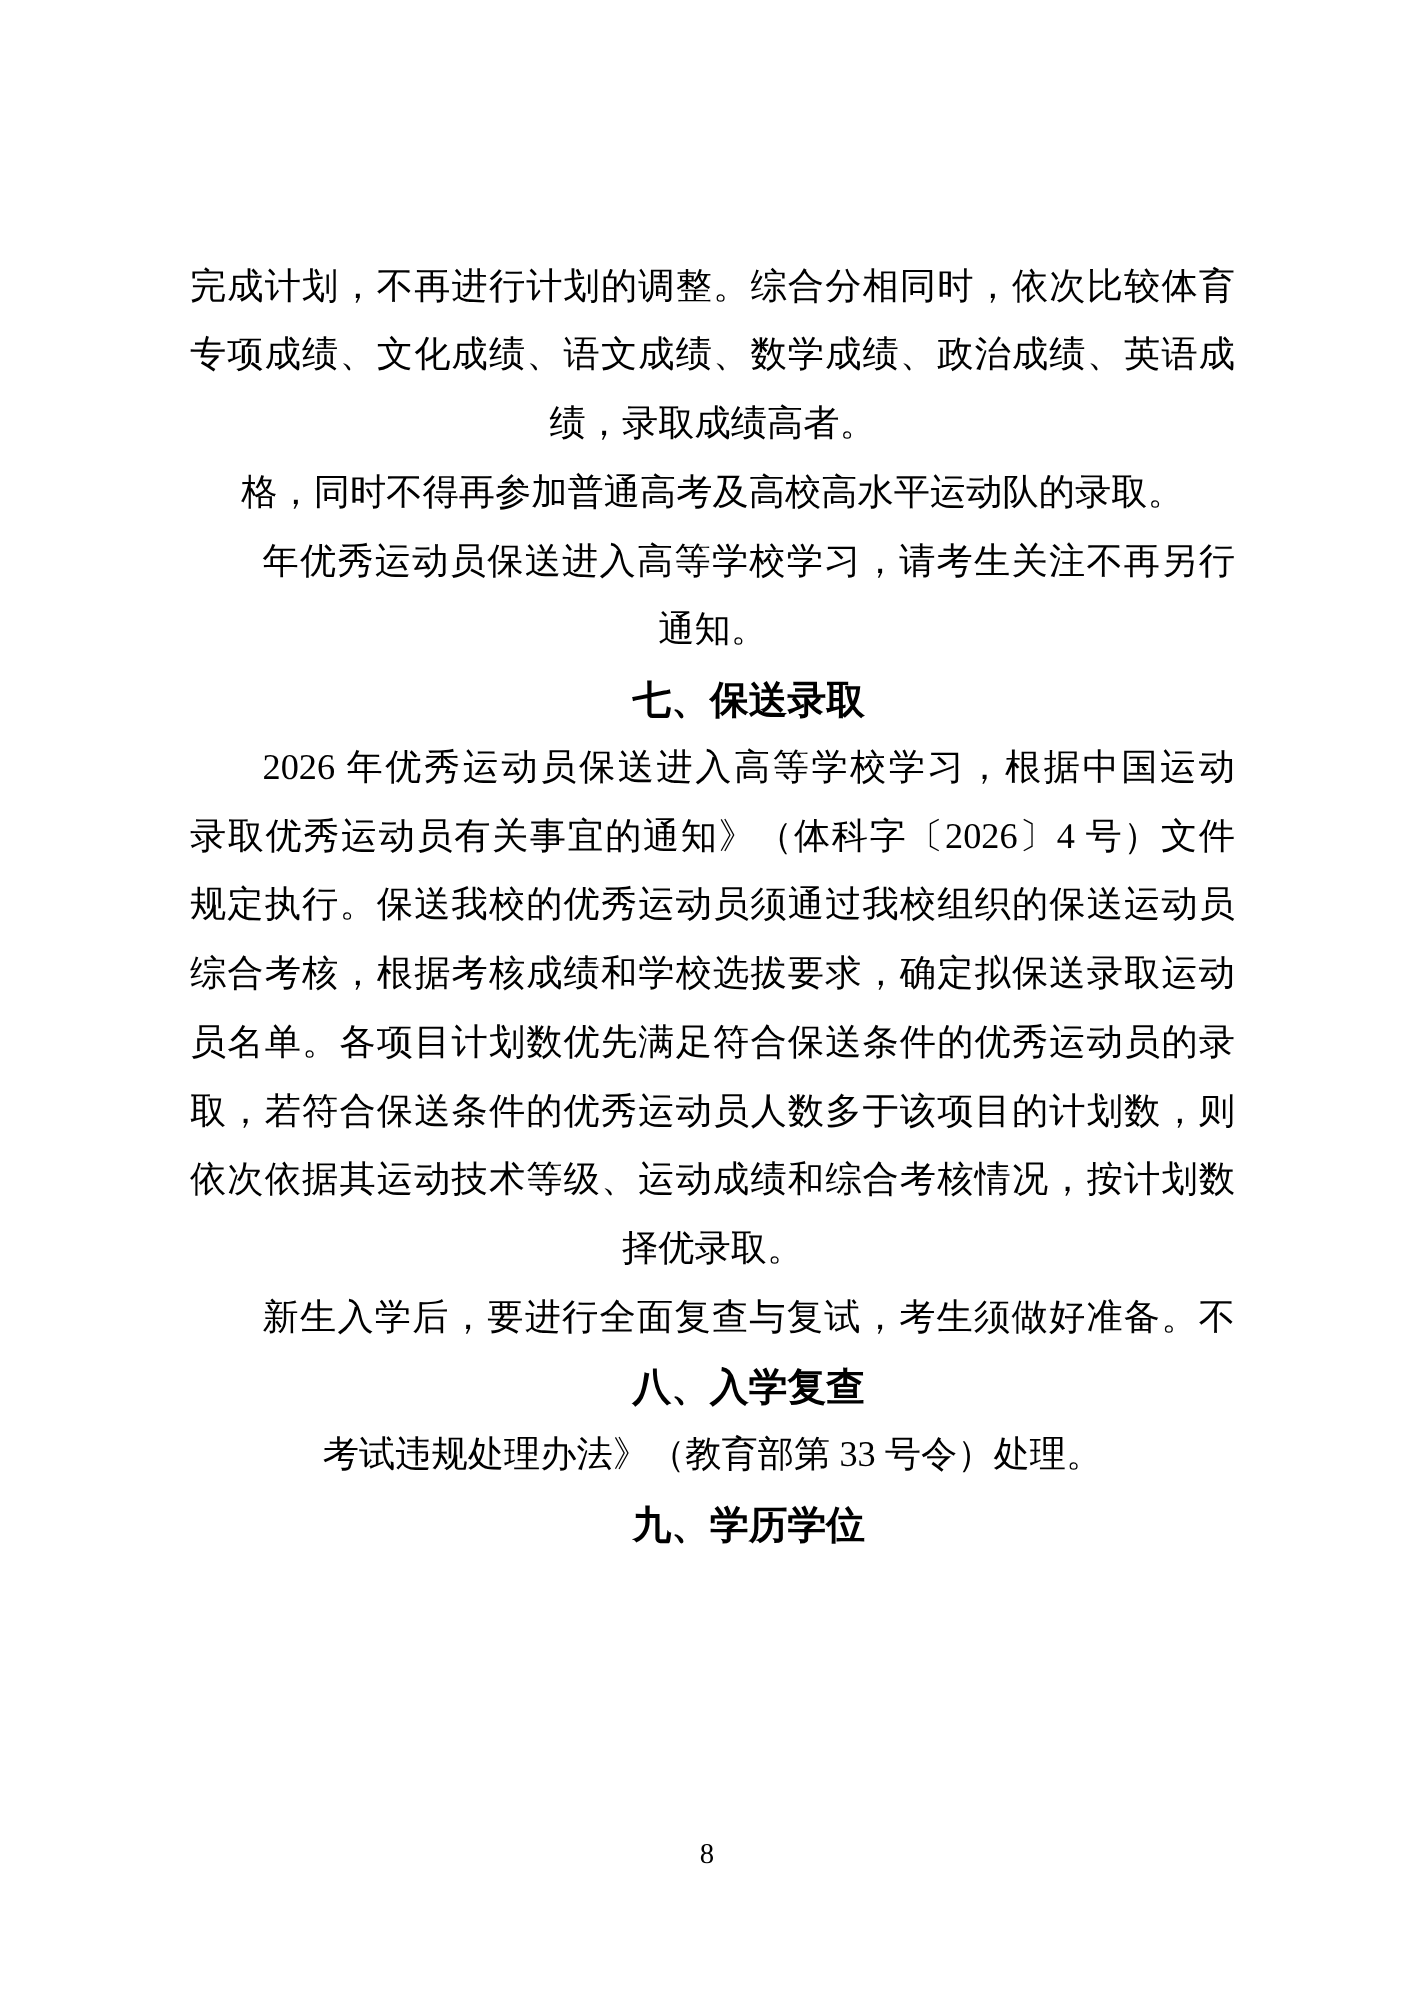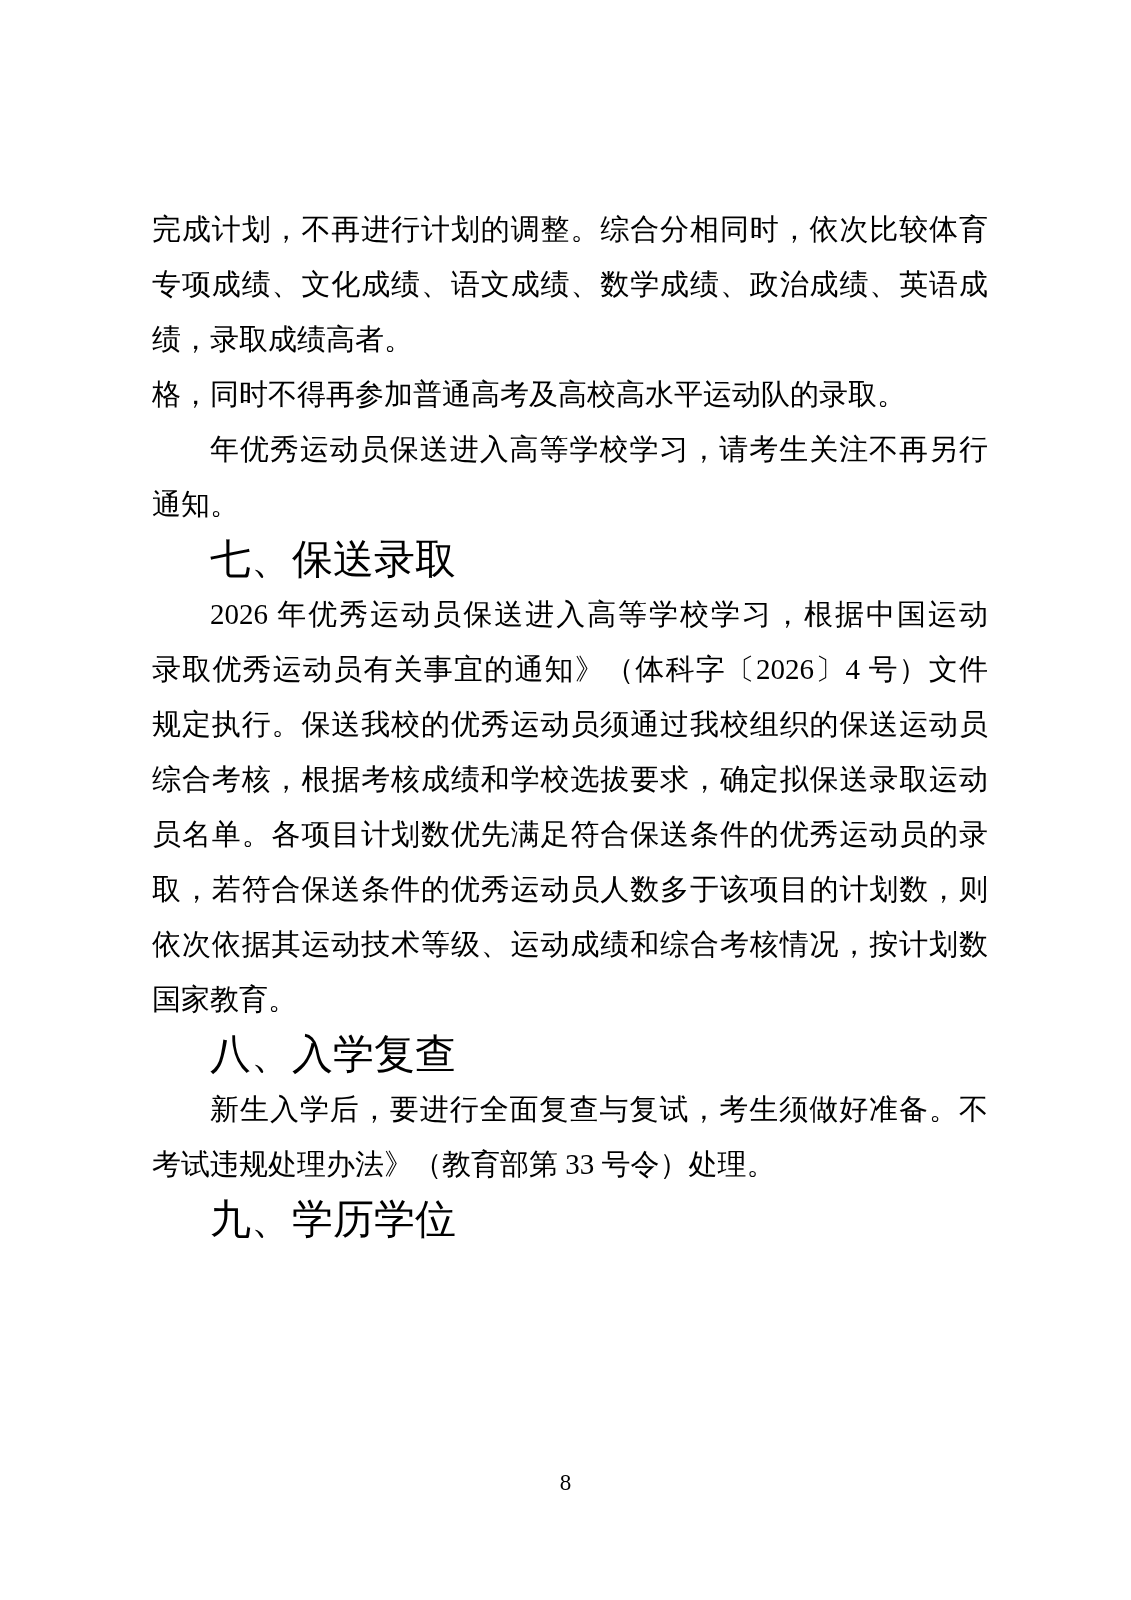--- a/index.html
+++ b/index.html
@@ -20,35 +20,35 @@
     width: 836px;
   }
   
   .line {
     height: 55px;
     line-height: 55px;
     font-size: 29px;
     font-family: "Liberation Serif", "DejaVu Serif", serif; 
     font-weight: 400;
     white-space: nowrap;
-    text-align: left;
+    text-align: center;
   }
   
   .line.j {
     white-space: normal;
     text-align: justify;
     text-align-last: justify;
   }
   
   .line.ind { padding-left: 58px; }
   
   .line.h {
     font-family: "Liberation Sans", "DejaVu Sans", sans-serif;
-    font-weight: 400;
-    font-size: 41px;
+    font-weight: 700;
+    font-size: 31px;
   }
   
   .page-number {
     position: absolute;
     left: 0;
     right: 0;
     top: 1468px;
     height: 30px;
     line-height: 30px;
     text-align: center;
@@ -69,20 +69,20 @@
       <div class="line j ind">年优秀运动员保送进入高等学校学习，请考生关注不再另行</div>
       <div class="line">通知。</div>
       <div class="line h ind">七、保送录取</div>
       <div class="line j ind">2026 年优秀运动员保送进入高等学校学习，根据中国运动</div>
       <div class="line j">录取优秀运动员有关事宜的通知》（体科字〔2026〕4 号）文件</div>
       <div class="line j">规定执行。保送我校的优秀运动员须通过我校组织的保送运动员</div>
       <div class="line j">综合考核，根据考核成绩和学校选拔要求，确定拟保送录取运动</div>
       <div class="line j">员名单。各项目计划数优先满足符合保送条件的优秀运动员的录</div>
       <div class="line j">取，若符合保送条件的优秀运动员人数多于该项目的计划数，则</div>
       <div class="line j">依次依据其运动技术等级、运动成绩和综合考核情况，按计划数</div>
-      <div class="line">国家教育。</div>
+      <div class="line">择优录取。</div>
+      <div class="line j ind">新生入学后，要进行全面复查与复试，考生须做好准备。不</div>
       <div class="line h ind">八、入学复查</div>
-      <div class="line j ind">新生入学后，要进行全面复查与复试，考生须做好准备。不</div>
       <div class="line">考试违规处理办法》（教育部第 33 号令）处理。</div>
       <div class="line h ind">九、学历学位</div>
     </div>
   <div class="page-number">8</div>
 </div>
 
 </body></html>

